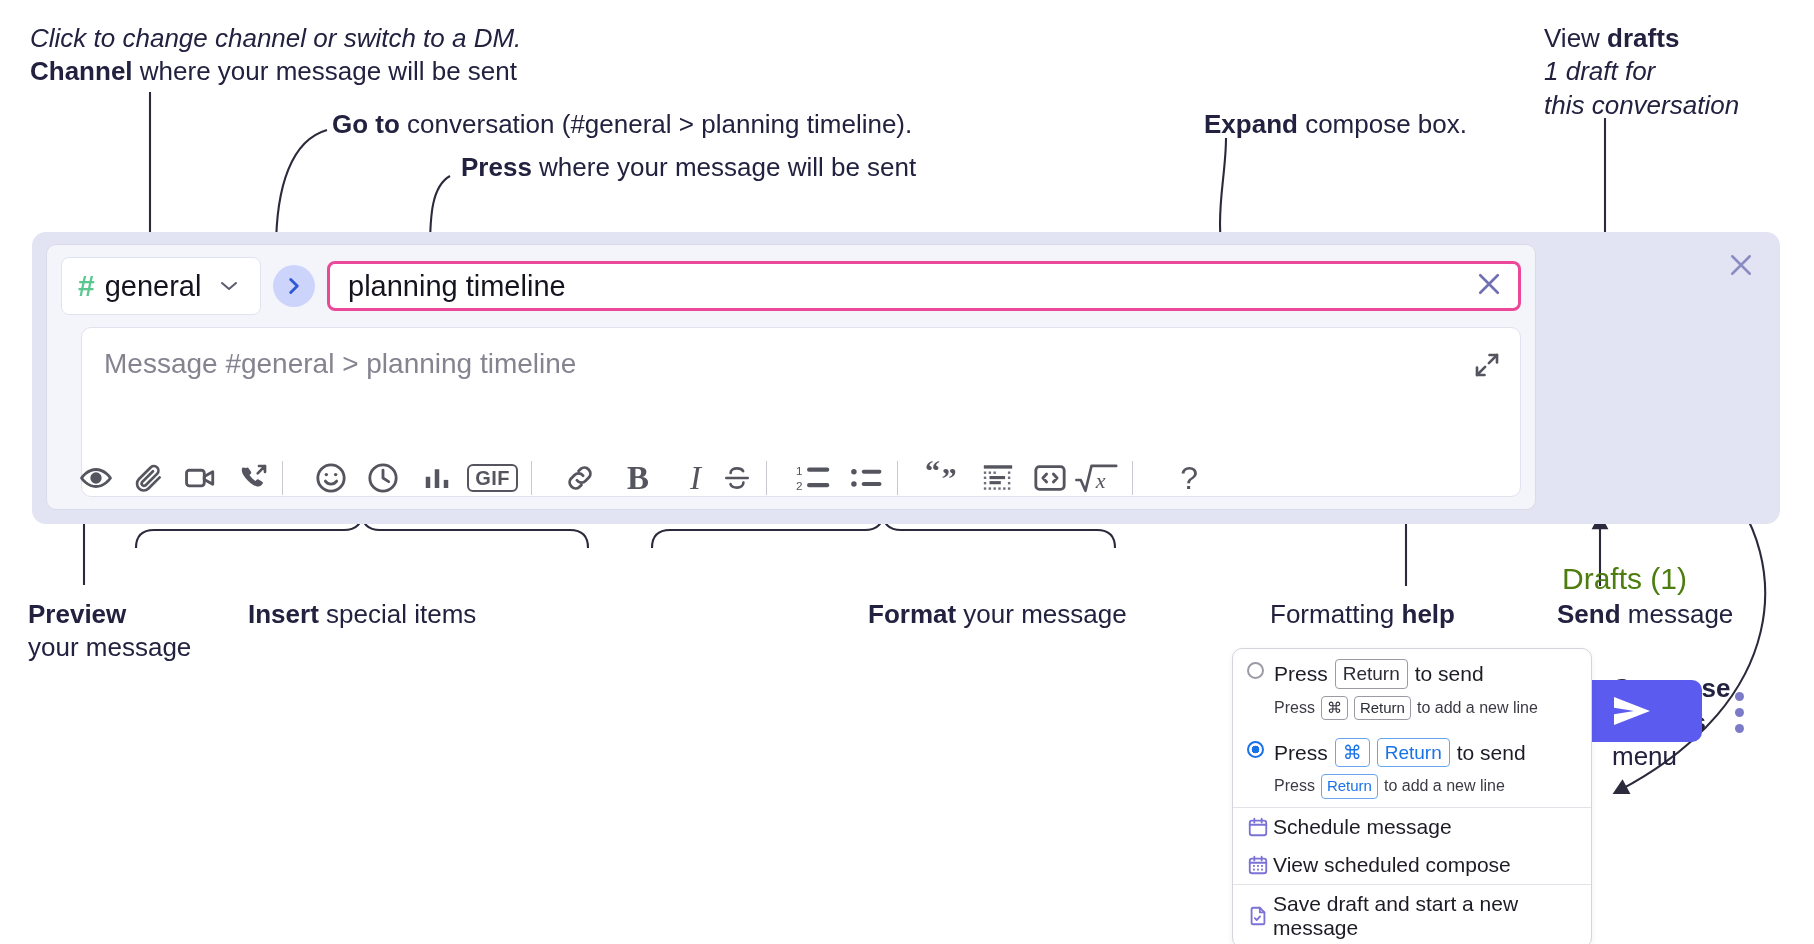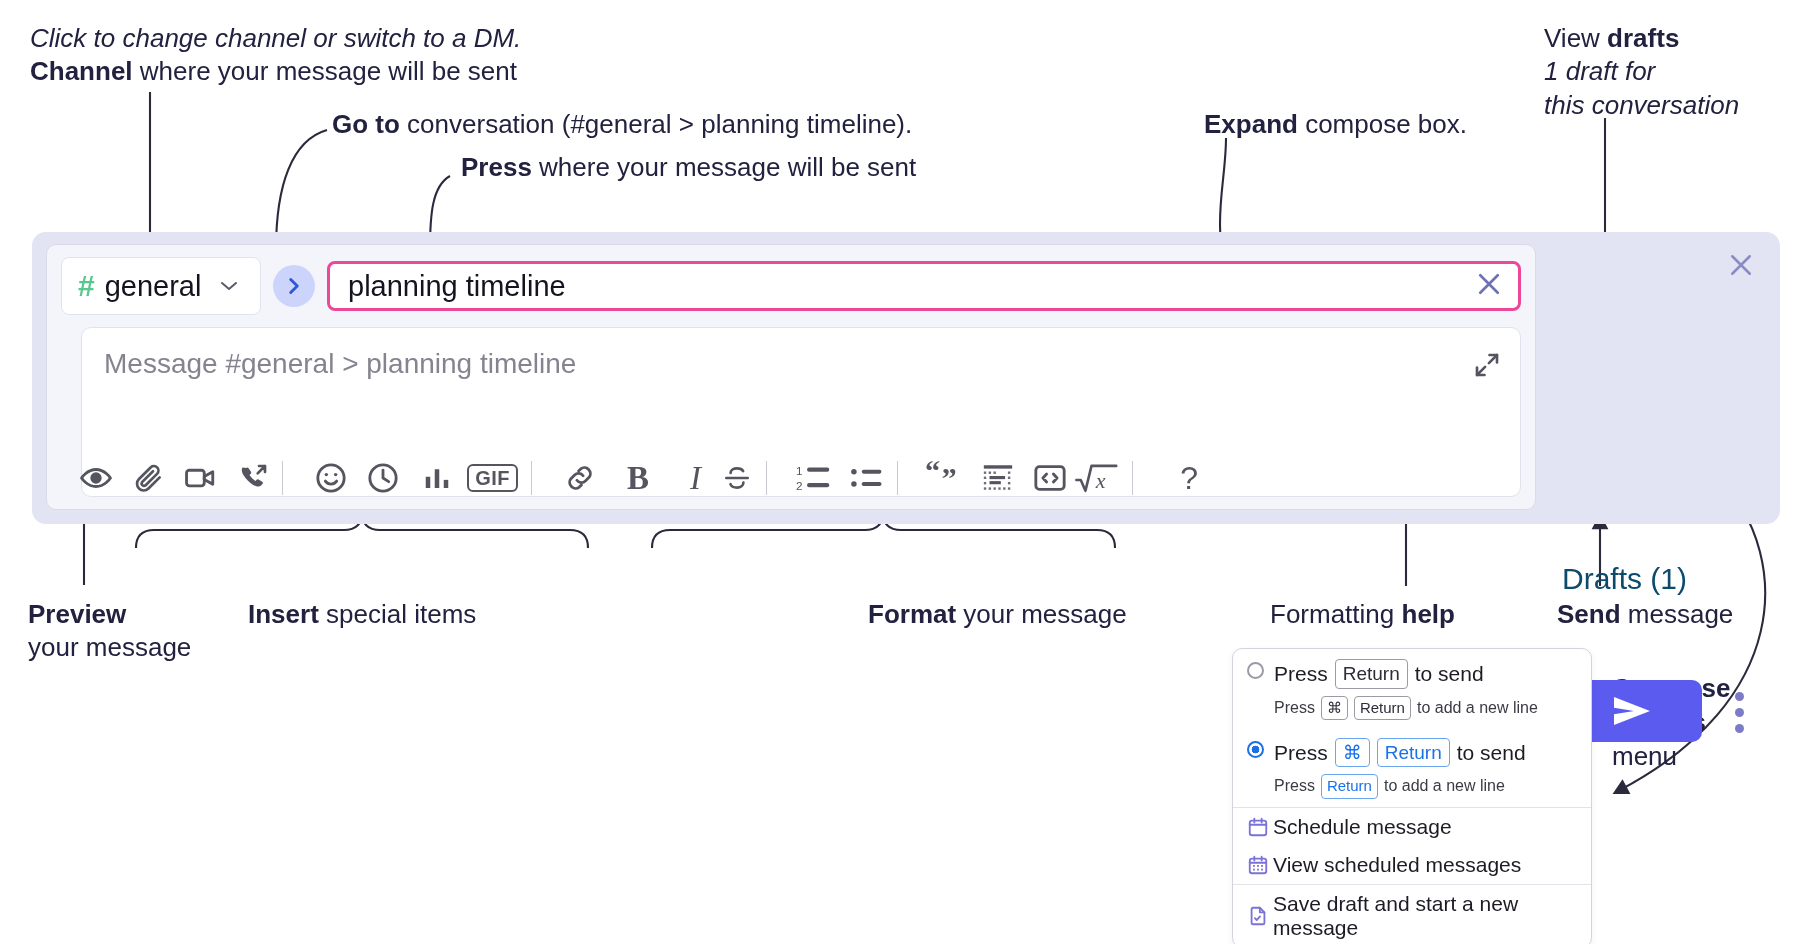--- a/index.html
+++ b/index.html
@@ -65,21 +65,21 @@
   .gifbox{
     border:2.5px solid #55555f;border-radius:6px;padding:1px 6px;font-size:20px;font-weight:700;
     letter-spacing:.5px;color:#55555f;font-family:"Liberation Sans",sans-serif;line-height:1.1;
   }
   .bold-g{font-family:"Liberation Serif",serif;font-size:33px;font-weight:700;color:#55555f;}
   .ital-g{font-family:"Liberation Serif",serif;font-size:33px;font-style:italic;color:#55555f;}
   .qm{font-size:32px;color:#55555f;font-weight:400;}
 
   
   .drafts{
-    position:absolute;left:1530px;top:330px;font-size:30px;color:#0c4a6e;cursor:pointer;white-space:nowrap;
+    position:absolute;left:1530px;top:330px;font-size:30px;color:#4d7c0f;cursor:pointer;white-space:nowrap;
   }
   .send-btn{
     position:absolute;left:1530px;top:448px;width:140px;height:62px;border-radius:10px;
     background:#5b5bef;display:flex;align-items:center;justify-content:center;cursor:pointer;
   }
   .kebab{position:absolute;left:1690px;top:455px;width:34px;height:50px;display:flex;
     flex-direction:column;align-items:center;justify-content:center;gap:7px;cursor:pointer;}
   .kebab i{width:9px;height:9px;border-radius:50%;background:#7b7bc8;display:block;}
   .close-x{position:absolute;right:24px;top:18px;cursor:pointer;}
 
@@ -446,21 +446,21 @@
               <g fill="#7b72d8" stroke="none">
                 <rect x="6.6" y="12" width="2" height="2"></rect>
                 <rect x="11" y="12" width="2" height="2"></rect>
                 <rect x="15.4" y="12" width="2" height="2"></rect>
                 <rect x="6.6" y="16" width="2" height="2"></rect>
                 <rect x="11" y="16" width="2" height="2"></rect>
                 <rect x="15.4" y="16" width="2" height="2"></rect>
               </g>
             </svg>
           </span>
-          <span>View scheduled messages</span>
+          <span>View scheduled compose</span>
         </div>
       </div>
     <div class="menu-div"></div>
     <div id="popup-items2">
         <div class="mi">
           <span>
             <svg width="22" height="22" viewBox="0 0 24 24" fill="none" stroke="#7b72d8" stroke-width="2" stroke-linecap="round" stroke-linejoin="round">
               <path d="M14 3H6.5A1.5 1.5 0 0 0 5 4.5v15A1.5 1.5 0 0 0 6.5 21h11a1.5 1.5 0 0 0 1.5-1.5V8z"></path>
               <path d="M14 3v5h5"></path>
               <path d="M8.6 14.4l2 2 3.6-4"></path>

